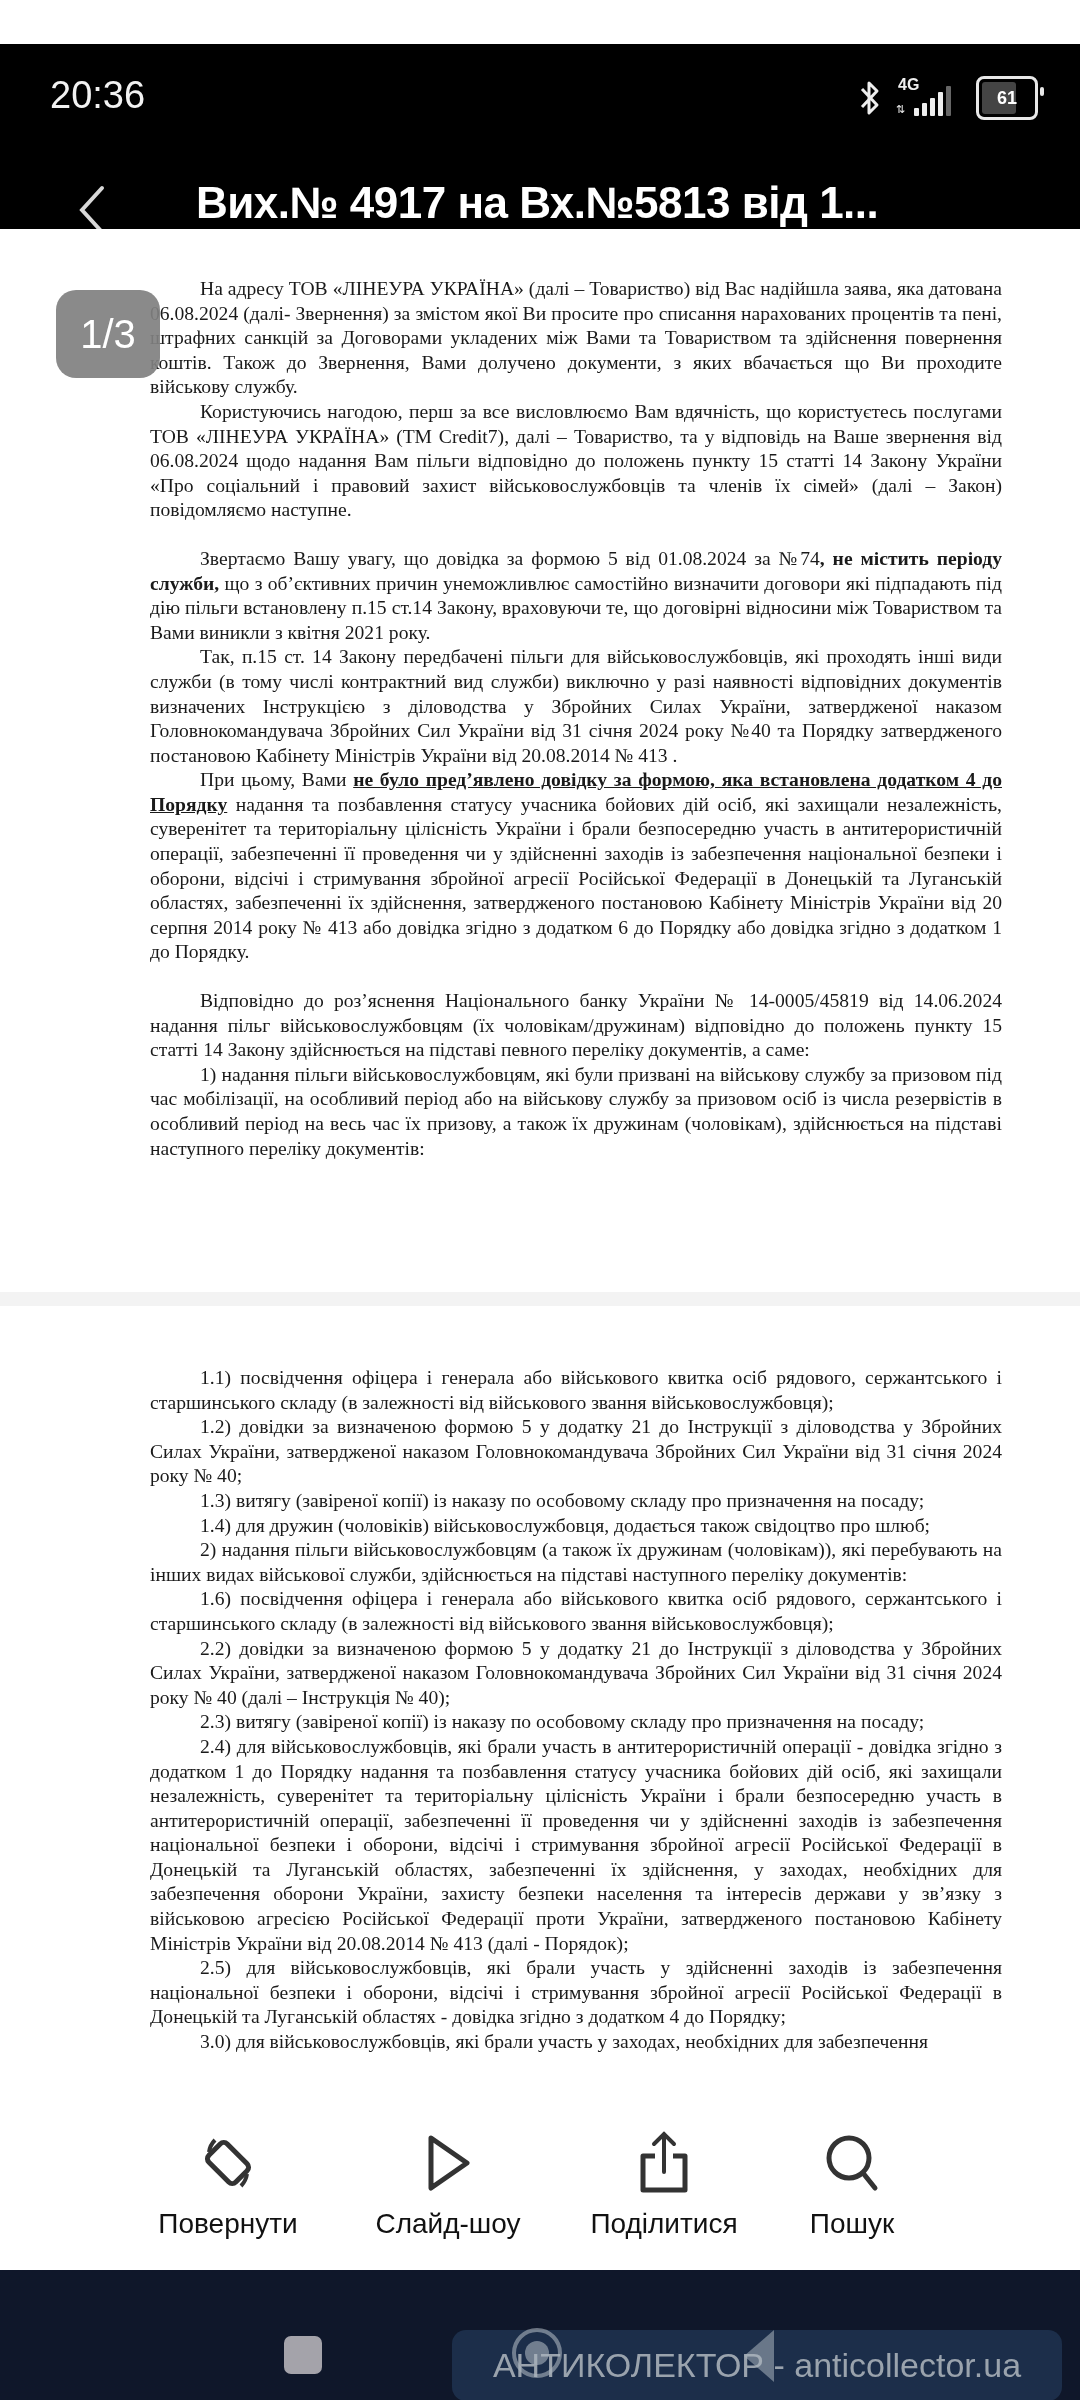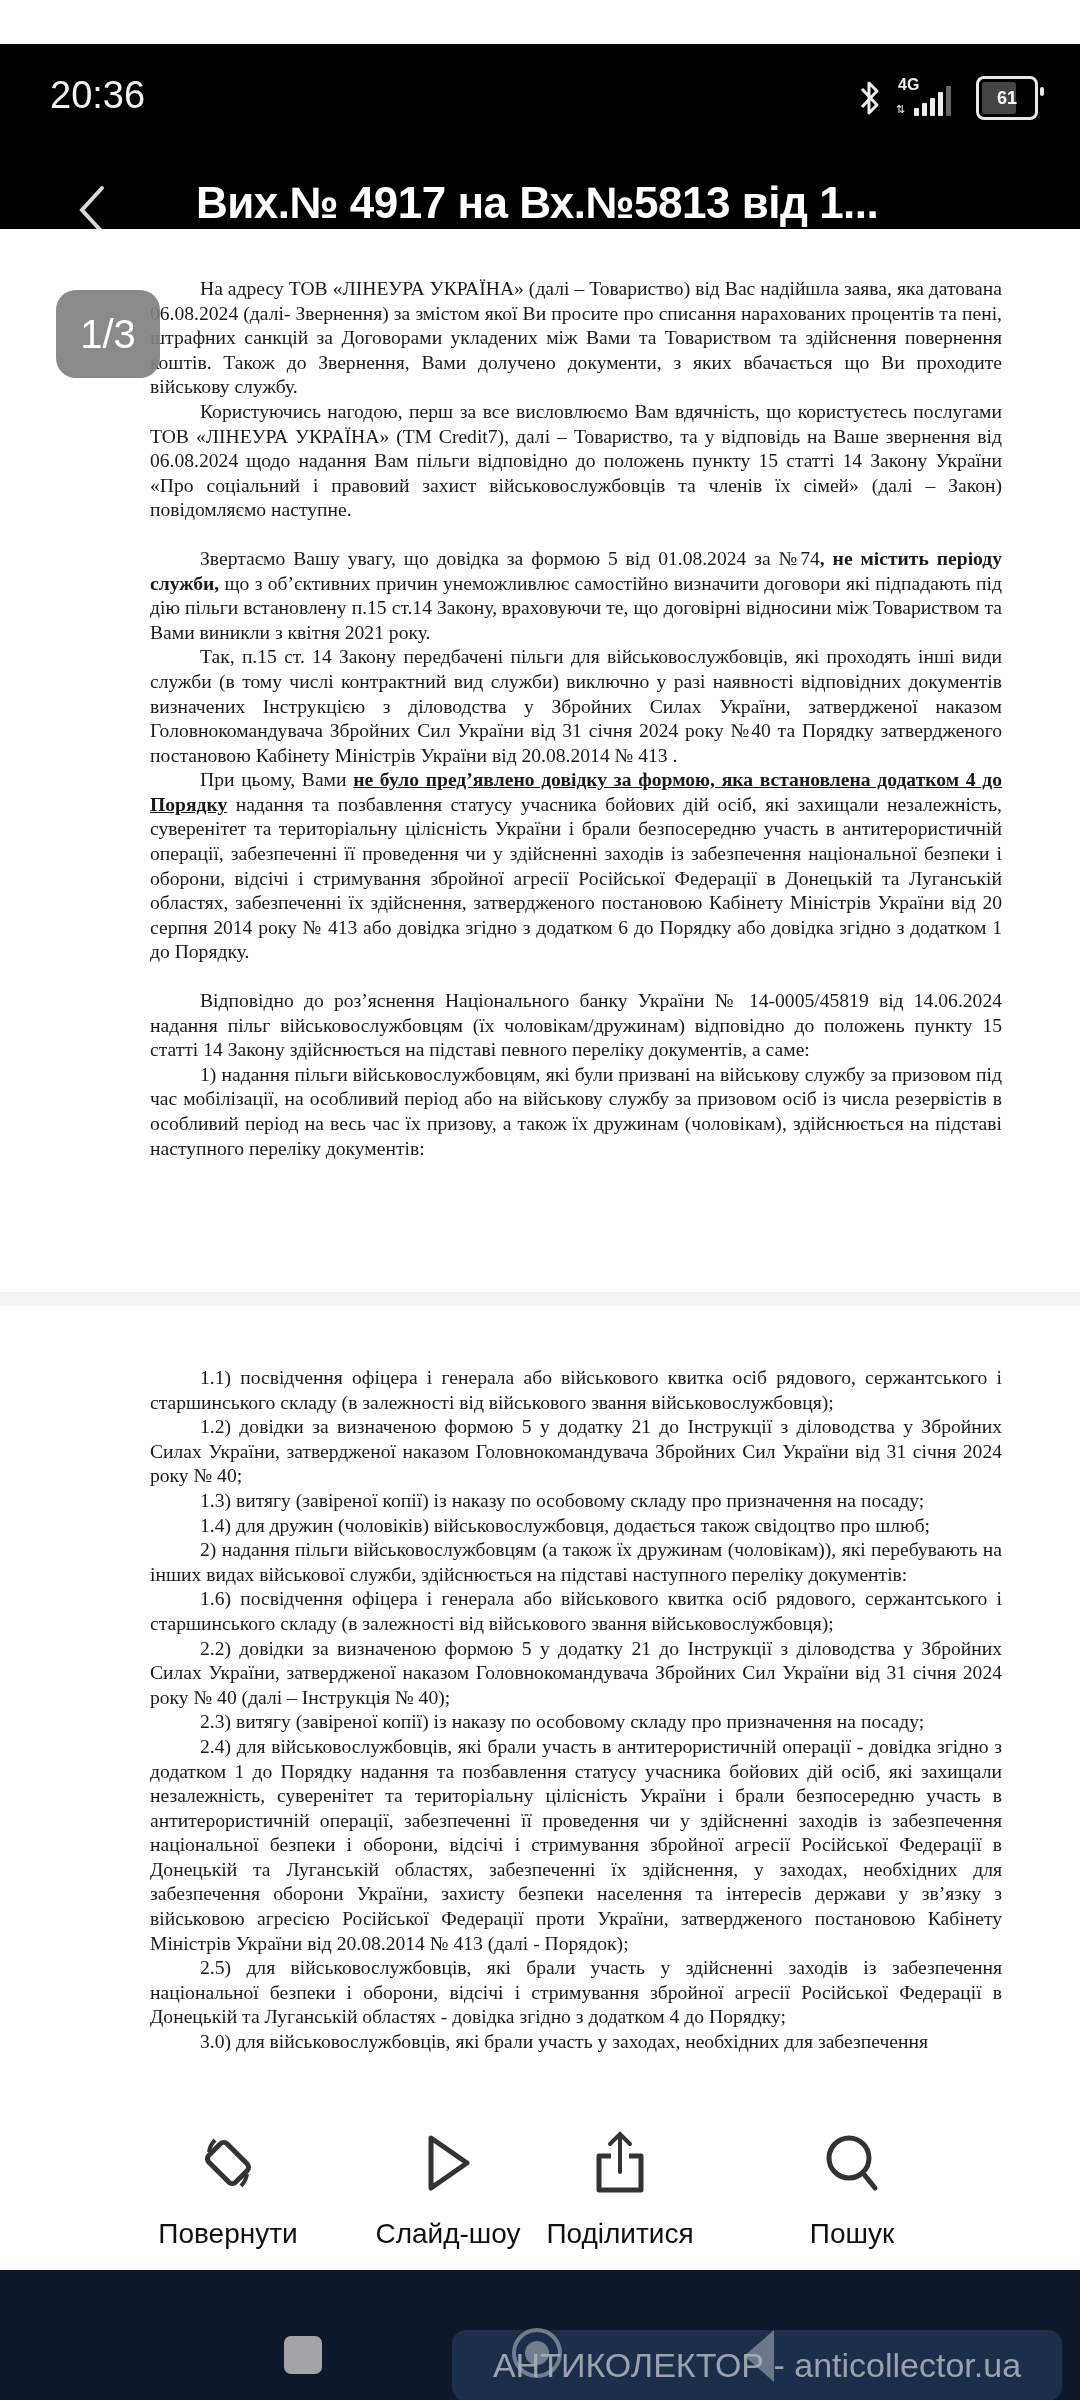--- a/index.html
+++ b/index.html
@@ -38,21 +38,21 @@
   .doc-text b { font-weight: bold; }
   .doc-text u { text-decoration: underline; }
   .greeting { position: absolute; left: 0; width: 1080px; top: 5px; text-align: center; font-family: "Liberation Serif", serif; font-size: 20px; font-weight: bold; color: #111; }
 
   .page-badge { position: absolute; left: 56px; top: 290px; width: 104px; height: 88px; background: rgba(128,128,128,0.92); border-radius: 20px; color: #fff; font-size: 40px; display: flex; align-items: center; justify-content: center; }
 
   
   .actions { position: absolute; left: 0; top: 2110px; width: 1080px; height: 150px; background: #fff; }
   .action { position: absolute; top: 20px; width: 220px; height: 125px; display: flex; flex-direction: column; align-items: center; }
   .action svg { display: block; width: 66px; height: 66px; }
-  .action-label { margin-top: 22px; font-size: 28px; color: #111; }
+  .action-label { margin-top: 12px; font-size: 28px; color: #111; }
 
   
   .navbar { position: absolute; left: 0; top: 2270px; width: 1080px; height: 130px; background: #0f172a; }
   .nav-recents { position: absolute; left: 284px; top: 66px; width: 38px; height: 38px; background: #a4a3aa; border-radius: 7px; }
   .watermark { position: absolute; left: 452px; top: 60px; width: 610px; height: 71px; background: rgba(30,50,80,0.85); border-radius: 14px; display: flex; align-items: center; justify-content: center; color: #9aa3ad; font-size: 34px; white-space: nowrap; }
   .nav-home { position: absolute; left: 512px; top: 58px; width: 50px; height: 50px; border: 4px solid rgba(170,180,190,0.6); border-radius: 50%; }
   .nav-home::after { content: ""; position: absolute; left: 9px; top: 9px; width: 24px; height: 24px; background: rgba(170,180,190,0.6); border-radius: 50%; }
   .nav-back { position: absolute; left: 744px; top: 60px; width: 0; height: 0; border-top: 26px solid transparent; border-bottom: 26px solid transparent; border-right: 30px solid rgba(170,180,190,0.55); }
 </style>
 </head>
@@ -134,21 +134,21 @@
       <path d="M52 44 A22 22 0 0 1 46 56" stroke="#333" stroke-width="4" fill="none"></path>
     </svg>
     <span class="action-label">Повернути</span>
   </div>
   <div class="action" style="left:338px;">
     <svg viewBox="0 0 66 66">
       <path d="M16 8 L52 33 L16 58 Z" stroke="#333" stroke-width="5" fill="none" stroke-linejoin="round"></path>
     </svg>
     <span class="action-label">Слайд-шоу</span>
   </div>
-  <div class="action" style="left:510px;">
+  <div class="action" style="left:554px;">
     <svg viewBox="0 0 66 66">
       <path d="M24 26 L12 26 L12 60 L54 60 L54 26 L42 26" stroke="#333" stroke-width="5" fill="none" stroke-linejoin="round"></path>
       <path d="M33 42 L33 4 M23 14 L33 4 L43 14" stroke="#333" stroke-width="4" fill="none" stroke-linecap="round"></path>
     </svg>
     <span class="action-label">Поділитися</span>
   </div>
   <div class="action" style="left:742px;">
     <svg viewBox="0 0 66 66">
       <circle cx="30" cy="28" r="20" stroke="#333" stroke-width="5" fill="none"></circle>
       <path d="M44 43 L56 58" stroke="#333" stroke-width="5" stroke-linecap="round"></path>

